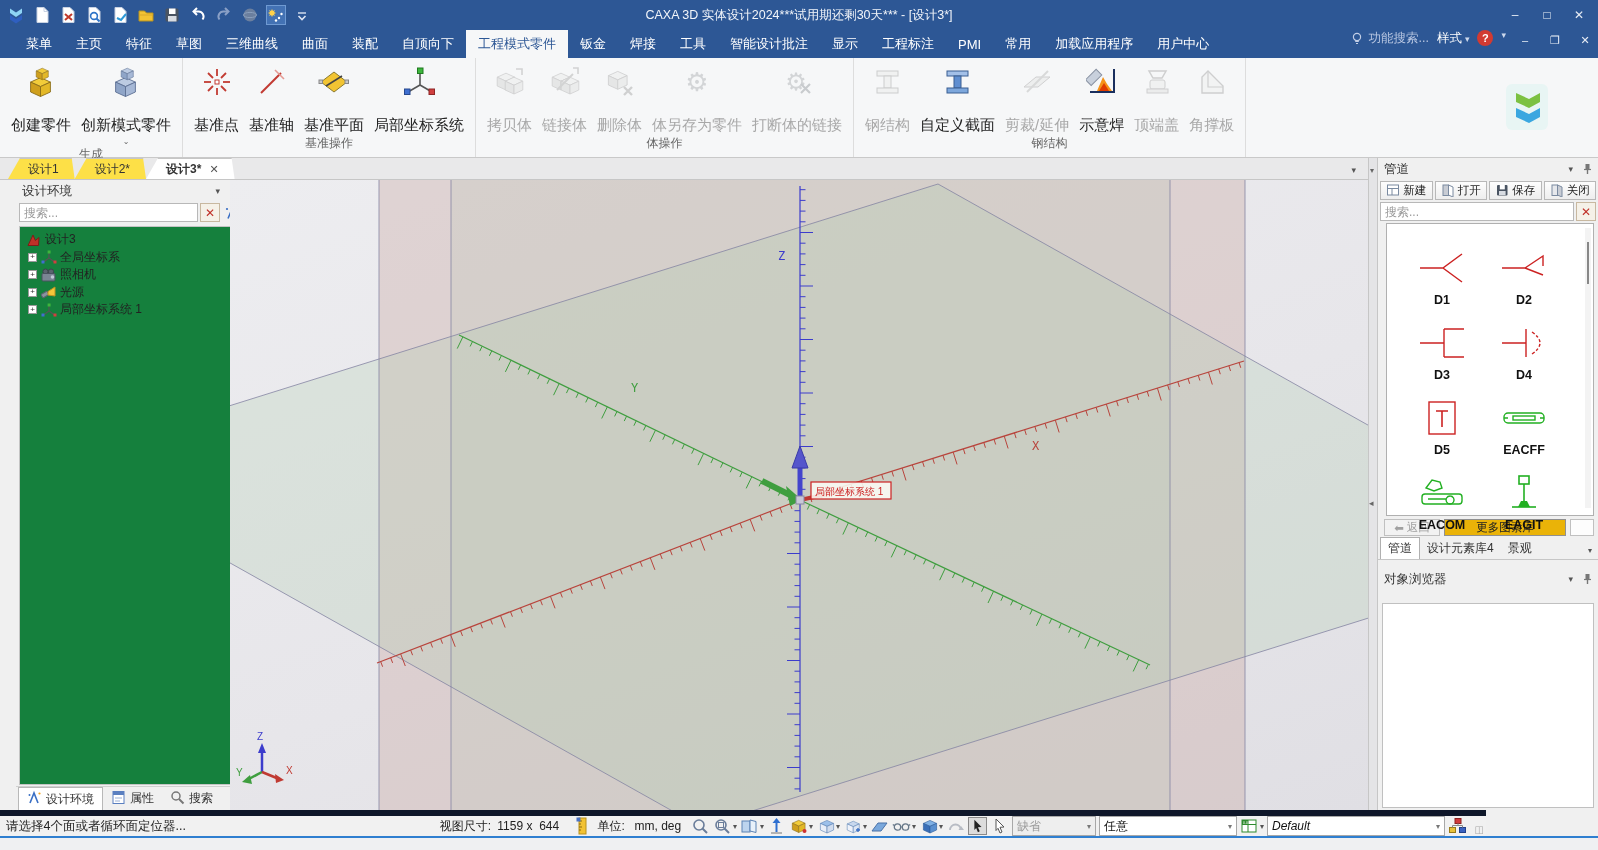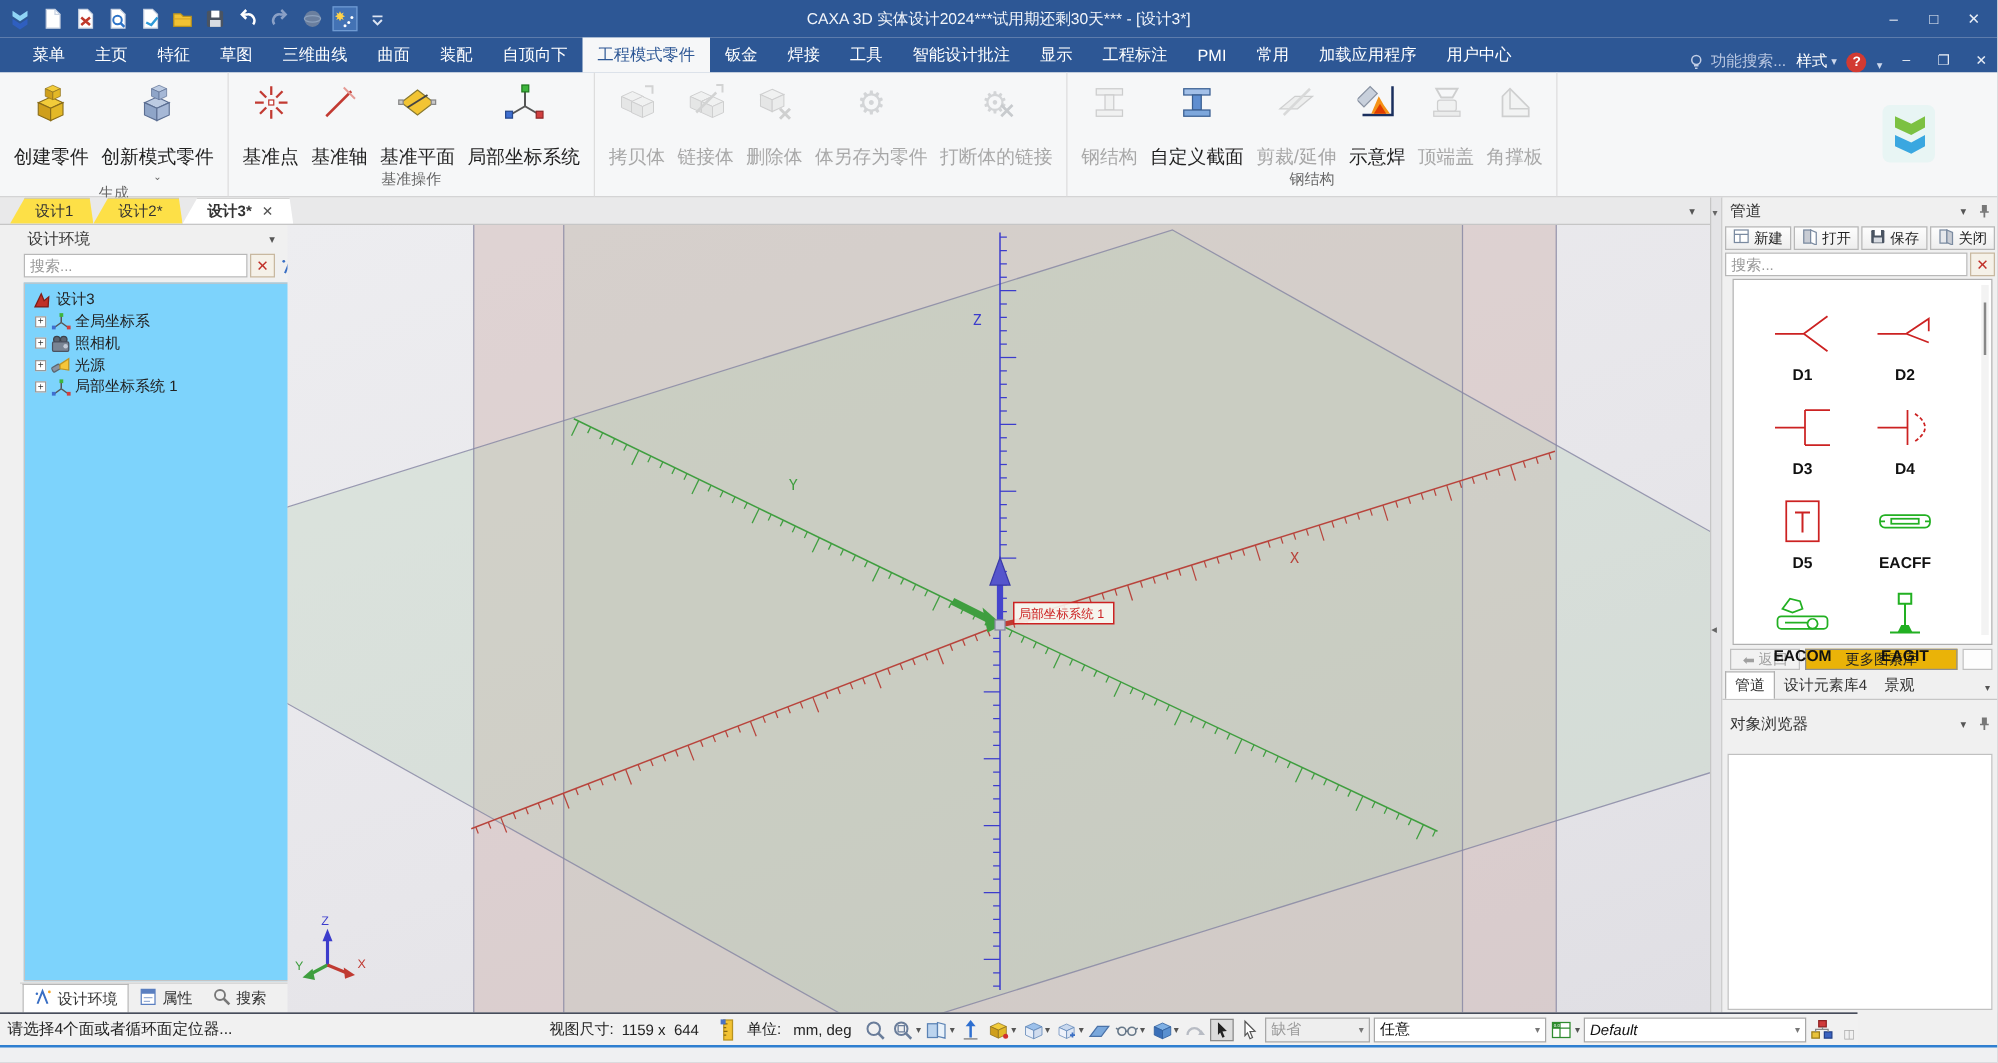--- a/index.html
+++ b/index.html
@@ -16,21 +16,21 @@
   .qicon.active { background:#4372b4; border:1px solid #6f9ad2; }
   #title-text { position:absolute; left:0; right:0; text-align:center; font-size:12.5px; color:#f2f5fa; pointer-events:none; }
   #win-btns-top { position:absolute; right:4px; top:0; height:30px; display:flex; align-items:center; gap:2px; }
   .winbtn { width:30px; height:24px; display:flex; align-items:center; justify-content:center; color:#e8edf5; font-size:12px; }
 
   
   #tabrow { position:absolute; left:0; top:30px; width:1598px; height:28px; background:#2d5795;
             display:flex; align-items:stretch; padding-left:14px; }
   .rtab { display:flex; align-items:center; padding:0 12px; color:#fff; font-size:13px; cursor:default; }
   .rtab.active { background:#f6f7f8; color:#2d5795; }
-  #tabrow-right { position:absolute; right:2px; top:30px; height:28px; display:flex; align-items:flex-end; gap:8px; color:#b9c7e2; font-size:12.5px; }
+  #tabrow-right { position:absolute; right:2px; top:30px; height:28px; display:flex; align-items:flex-start; gap:8px; color:#b9c7e2; font-size:12.5px; }
   #fn-search { display:flex; align-items:center; gap:5px; color:#b9c7e2; }
   #style-drop { color:#fff; display:flex; align-items:center; gap:3px; }
   .mini-caret { font-size:9px; color:#cdd8ec; }
   #help-btn { width:16px; height:16px; border-radius:50%; background:#d23a32; color:#fff; font-size:11px; font-weight:bold;
               display:flex; align-items:center; justify-content:center; }
   .winbtn2 { width:22px; height:20px; display:flex; align-items:center; justify-content:center; color:#e8edf5; font-size:11px; }
 
   
   #ribbon { position:absolute; left:0; top:58px; width:1598px; height:100px; background:#f6f7f8;
             border-bottom:1px solid #c9c9c9; display:flex; }
@@ -61,21 +61,21 @@
                border-right:1px solid #bdbdbd; }
   .panel-header { height:22px; display:flex; align-items:center; padding:0 6px; font-size:12.5px; color:#333; }
   .panel-header .ph-icons { margin-left:auto; display:flex; gap:10px; align-items:center; color:#555; font-size:9px; }
   #lp-search-row { display:flex; align-items:center; gap:2px; padding:1px 3px; }
   .search-input { flex:1; height:19px; border:1px solid #b8b8b8; background:#fff; font-size:12px; padding:0 4px;
                   color:#333; font-family:inherit; }
   .search-input::placeholder { color:#9a9a9a; }
   .xbtn { width:20px; height:19px; background:#f5f1e8; border:1px solid #c8b8a0; color:#c03028;
           font-size:12px; font-weight:bold; display:flex; align-items:center; justify-content:center; }
   .filter-btn { width:20px; height:19px; display:flex; align-items:center; justify-content:center; }
-  #lp-tree { position:absolute; left:3px; right:3px; top:46px; bottom:25px; background:#7dd3fc; border:1px solid #c4c4c4;
+  #lp-tree { position:absolute; left:3px; right:3px; top:46px; bottom:25px; background:#15803d; border:1px solid #c4c4c4;
              overflow:hidden; padding-top:4px; }
   .tree-row { display:flex; align-items:center; height:17.5px; font-size:12px; color:#222; }
   .tree-exp { width:9px; height:9px; border:1px solid #9a9a9a; background:#fff; margin-right:4px;
               display:flex; align-items:center; justify-content:center; font-size:8px; color:#333; line-height:1; }
   .tree-icon { width:16px; height:14px; margin-right:3px; display:flex; align-items:center; justify-content:center; }
   #lp-tabs { position:absolute; left:0; bottom:0; width:230px; height:24px; background:#f0f0f0; display:flex;
              align-items:stretch; padding-left:2px; border-top:1px solid #d0d0d0; }
   .lp-tab { display:flex; align-items:center; gap:4px; padding:0 8px; font-size:12px; color:#333; }
   .lp-tab.active { background:#fff; border:1px solid #b8b8b8; border-bottom:none; }
 
@@ -110,21 +110,21 @@
   .rp-blank { width:24px; height:17px; border:1px solid #c0c0c0; background:#fdfdfd; }
   #rp-tabs { display:flex; align-items:flex-end; height:22px; padding-left:2px; border-bottom:1px solid #c6c6c6; position:relative; }
   .rp-tab { padding:2px 7px; font-size:12px; color:#333; }
   .rp-tab.active { background:#fff; border:1px solid #b0b0b0; border-bottom:none; }
   #rp-tabs-ovf { position:absolute; right:6px; bottom:4px; font-size:8px; color:#555; }
   #rp-obj-header { margin-top:8px; }
   #rp-obj-body { position:absolute; left:4px; right:4px; top:445px; bottom:2px; background:#fff; border:1px solid #c0c0c0; }
 
   
   #statusbar { position:absolute; left:0; top:810px; width:1486px; height:26px; background:#f1f1f1;
-               border-top:1px solid #0f172a; display:flex; align-items:center; }
+               border-top:6px solid #0f172a; display:flex; align-items:center; }
   #sb-msg { position:absolute; left:6px; font-size:12.5px; color:#222; }
   #sb-right { position:absolute; right:2px; display:flex; align-items:center; gap:3px; height:26px; }
   .sb-text { font-size:12px; color:#222; white-space:pre; }
   .sb-icon { width:19px; height:18px; display:flex; align-items:center; justify-content:center; }
   .sb-caret { font-size:8px; color:#555; margin-left:-2px; }
   .sb-icon.boxed { background:#dcdcdc; border:1px solid #8a8a8a; }
   .sb-combo { height:20px; border:1px solid #a8a8a8; background:#fff; display:flex; align-items:center;
               font-size:12px; color:#111; padding:0 4px; justify-content:space-between; }
   .sb-combo.disabled { background:#eeeeee; color:#9a9a9a; }
   .sb-combo .cc { font-size:8px; color:#777; margin-left:6px; }
@@ -429,20 +429,21 @@
           <div class="ritem disabled">
             <div class="ricon">
               <svg width="32" height="32" viewBox="0 0 32 32">
                 <text x="15" y="24" font-size="24" text-anchor="middle" fill="#b0b4ba">⚙</text>
                 <path d="M20,18 l9,9 M29,18 l-9,9" stroke="#9aa0a8" stroke-width="2.2"></path>
               </svg>
             </div>
             <span class="rlabel">打断体的链接</span>
           </div>
         </div>
+        <div class="rglabel">体操作</div>
       </div>
       <div class="rgroup">
         <div class="ritems">
           <div class="ritem disabled">
             <div class="ricon">
               <svg width="32" height="32" viewBox="0 0 32 32">
                 <g fill="#ececec" stroke="#a4a4a4">
                   <rect x="5" y="5" width="21" height="5"></rect>
                   <rect x="12" y="10" width="7" height="12"></rect>
                   <rect x="5" y="22" width="21" height="5"></rect>

